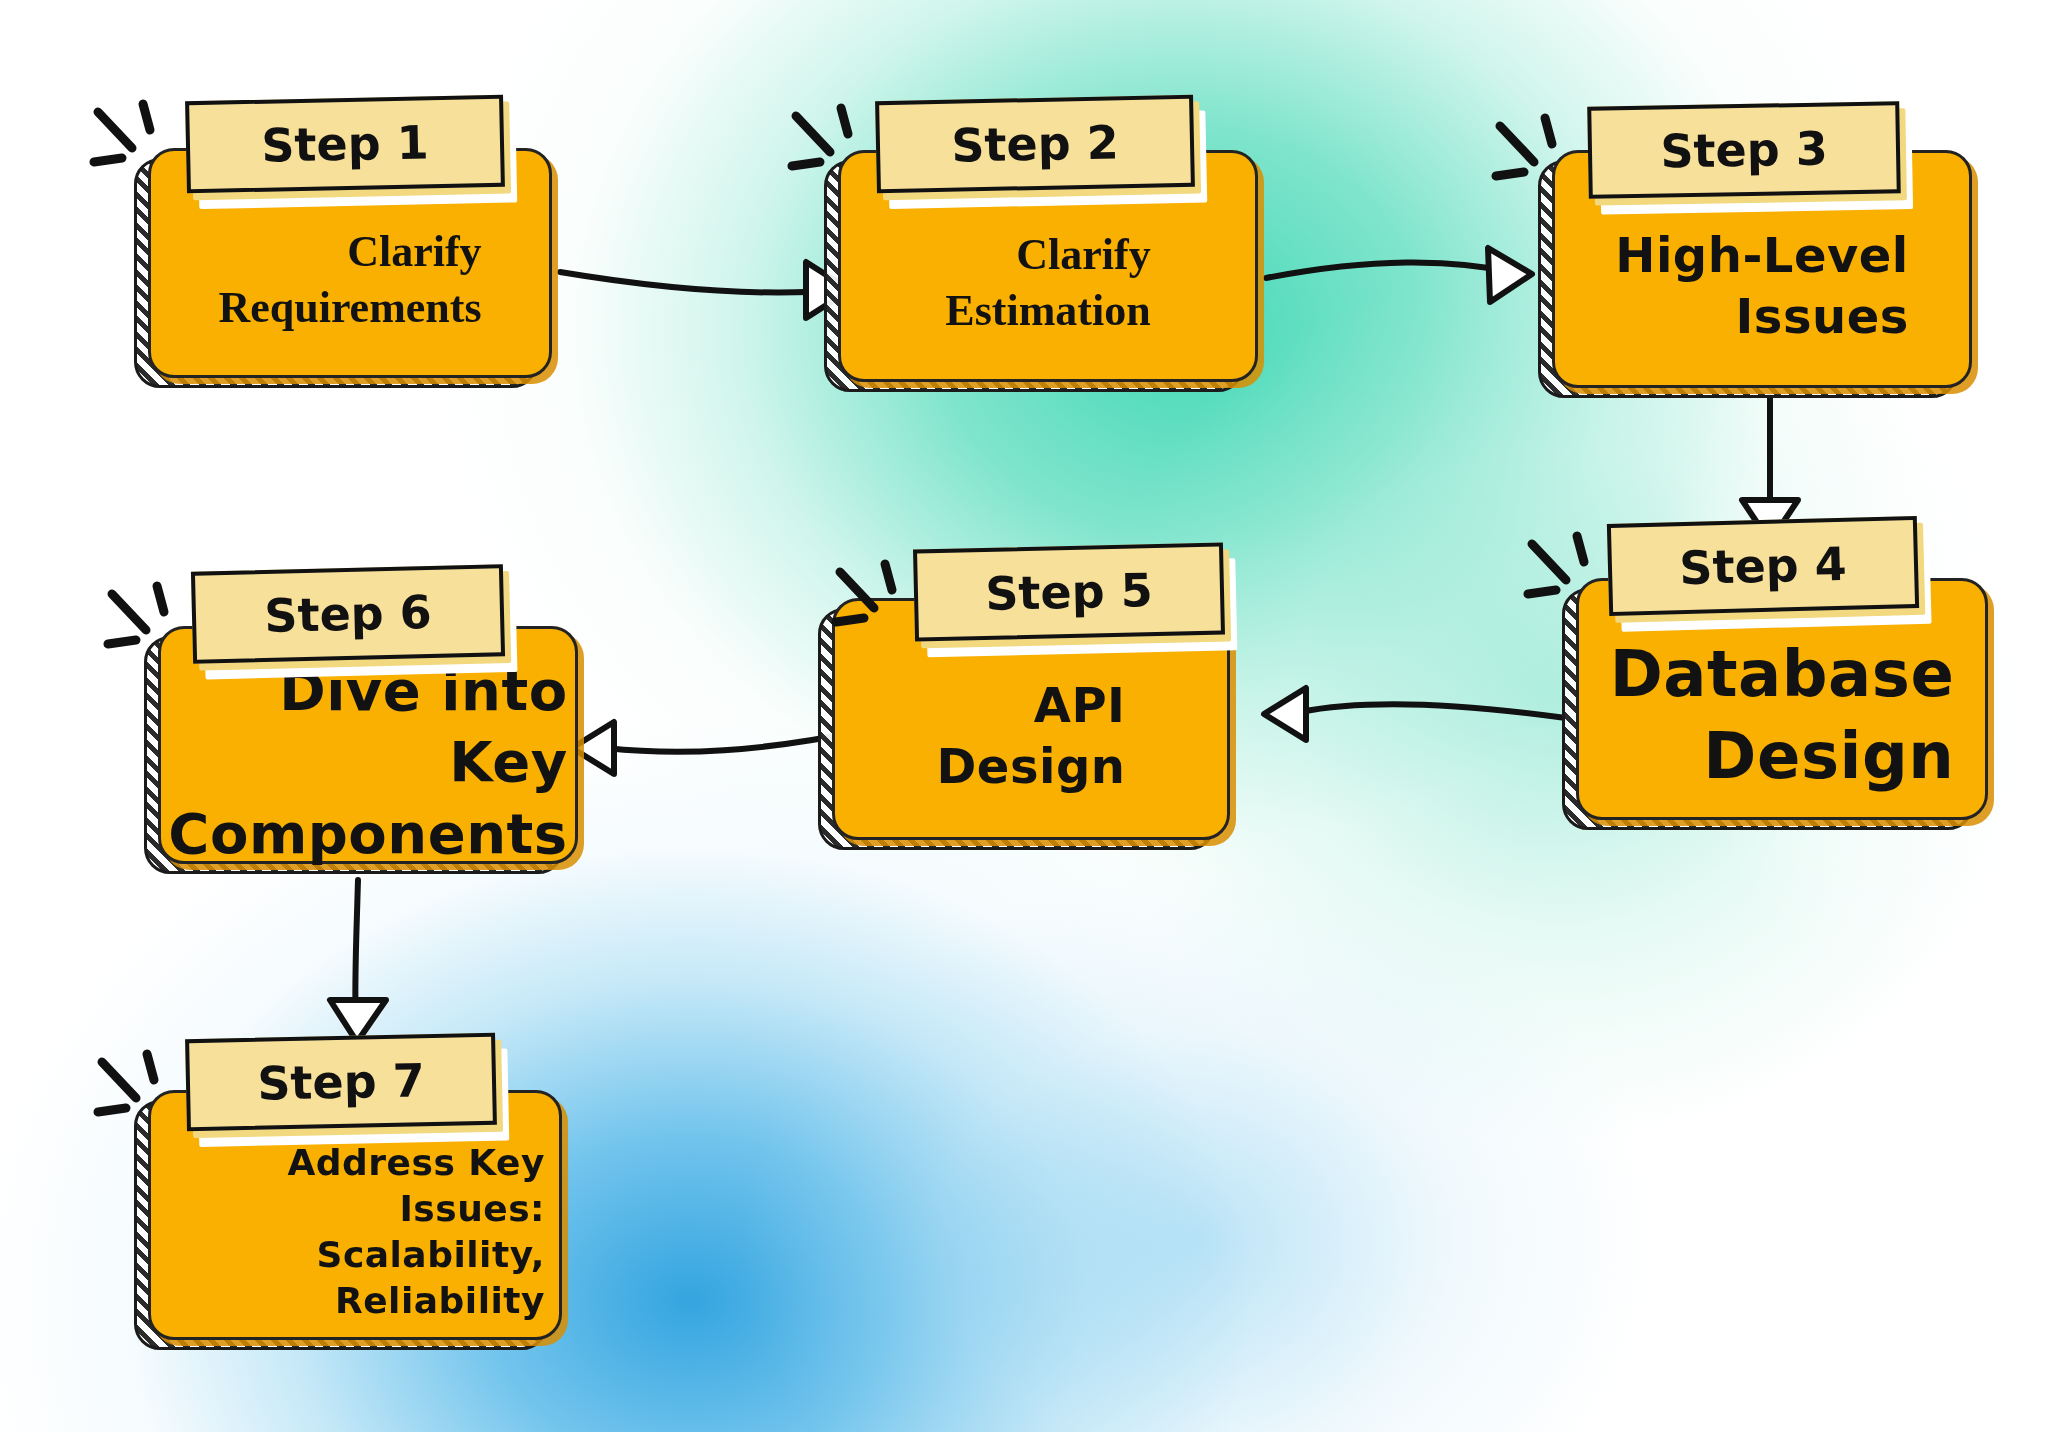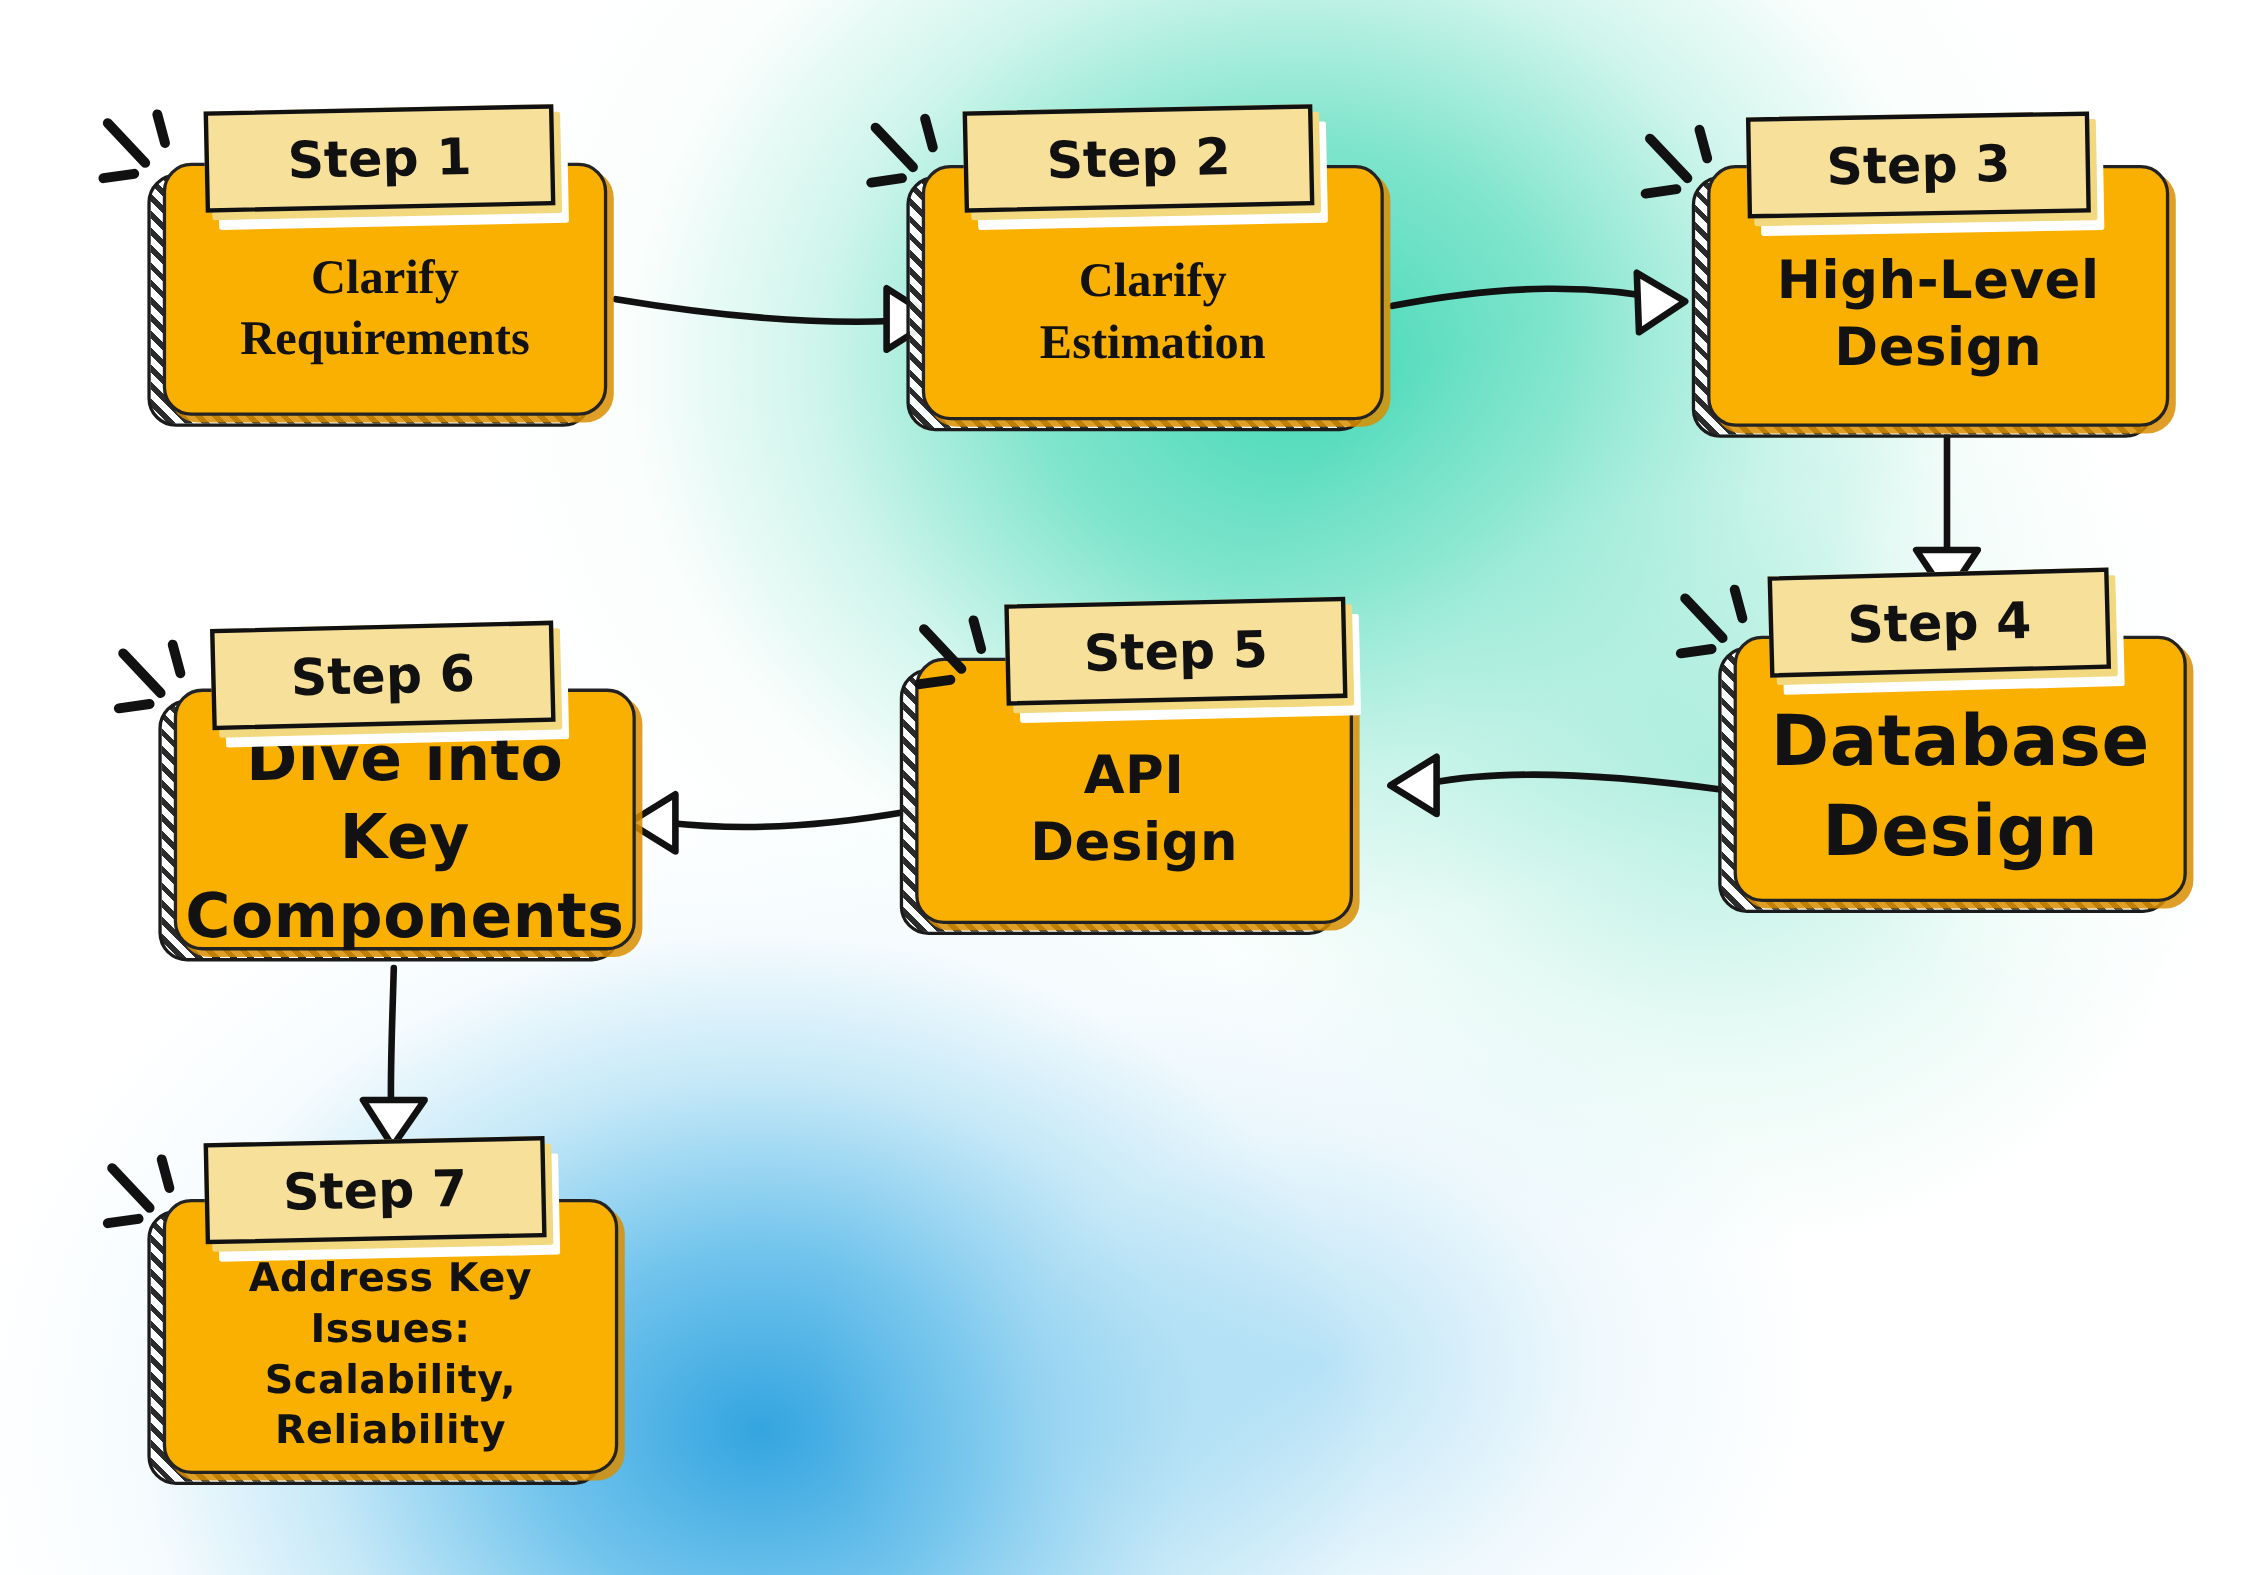--- a/index.html
+++ b/index.html
@@ -70,21 +70,21 @@
   .node-body{
     position:absolute;left:0;top:0;width:100%;height:100%;
     border-radius:26px;
     background:#f9b000;
     border:3px solid #232323;
     box-sizing:border-box;
     display:flex;align-items:center;justify-content:center;
   }
   .node-text{
     position:relative;z-index:3;
-    text-align:center;color:#121212;
+    text-align:right;color:#121212;
     line-height:1.28;
     padding:0 14px;
     margin-top:34px;
     white-space:pre-line;
     font-weight:700;
   }
   .font-round .node-text{font-family:"DejaVu Sans", sans-serif;letter-spacing:.5px;}
   .font-serif .node-text{font-family:"Liberation Serif", serif;letter-spacing:0px;}
 
   
@@ -173,21 +173,21 @@
     <div class="tab-white"></div>
     <div class="tab-yellow"></div>
     <div class="tab-main" style="font-size: 46px;">Step 2</div>
   </div>
 
   <div class="node font-round" id="n-step3" style="left: 1552px; top: 150px; width: 420px; height: 238px;">
     <div class="node-shadow"></div>
     <div class="node-shadow2"></div>
     <div class="node-body">
       <div class="node-text" style="font-size: 48px;">High-Level
-Design</div>
+Issues</div>
     </div>
   </div>
   <div class="tab-wrap" id="t-step3" style="left: 1588px; top: 104px; width: 312px; height: 92px; transform: rotate(-1deg);">
     <div class="tab-white"></div>
     <div class="tab-yellow"></div>
     <div class="tab-main" style="font-size: 46px;">Step 3</div>
   </div>
 
   <div class="node font-round" id="n-step4" style="left: 1576px; top: 578px; width: 412px; height: 242px;">
     <div class="node-shadow"></div>

